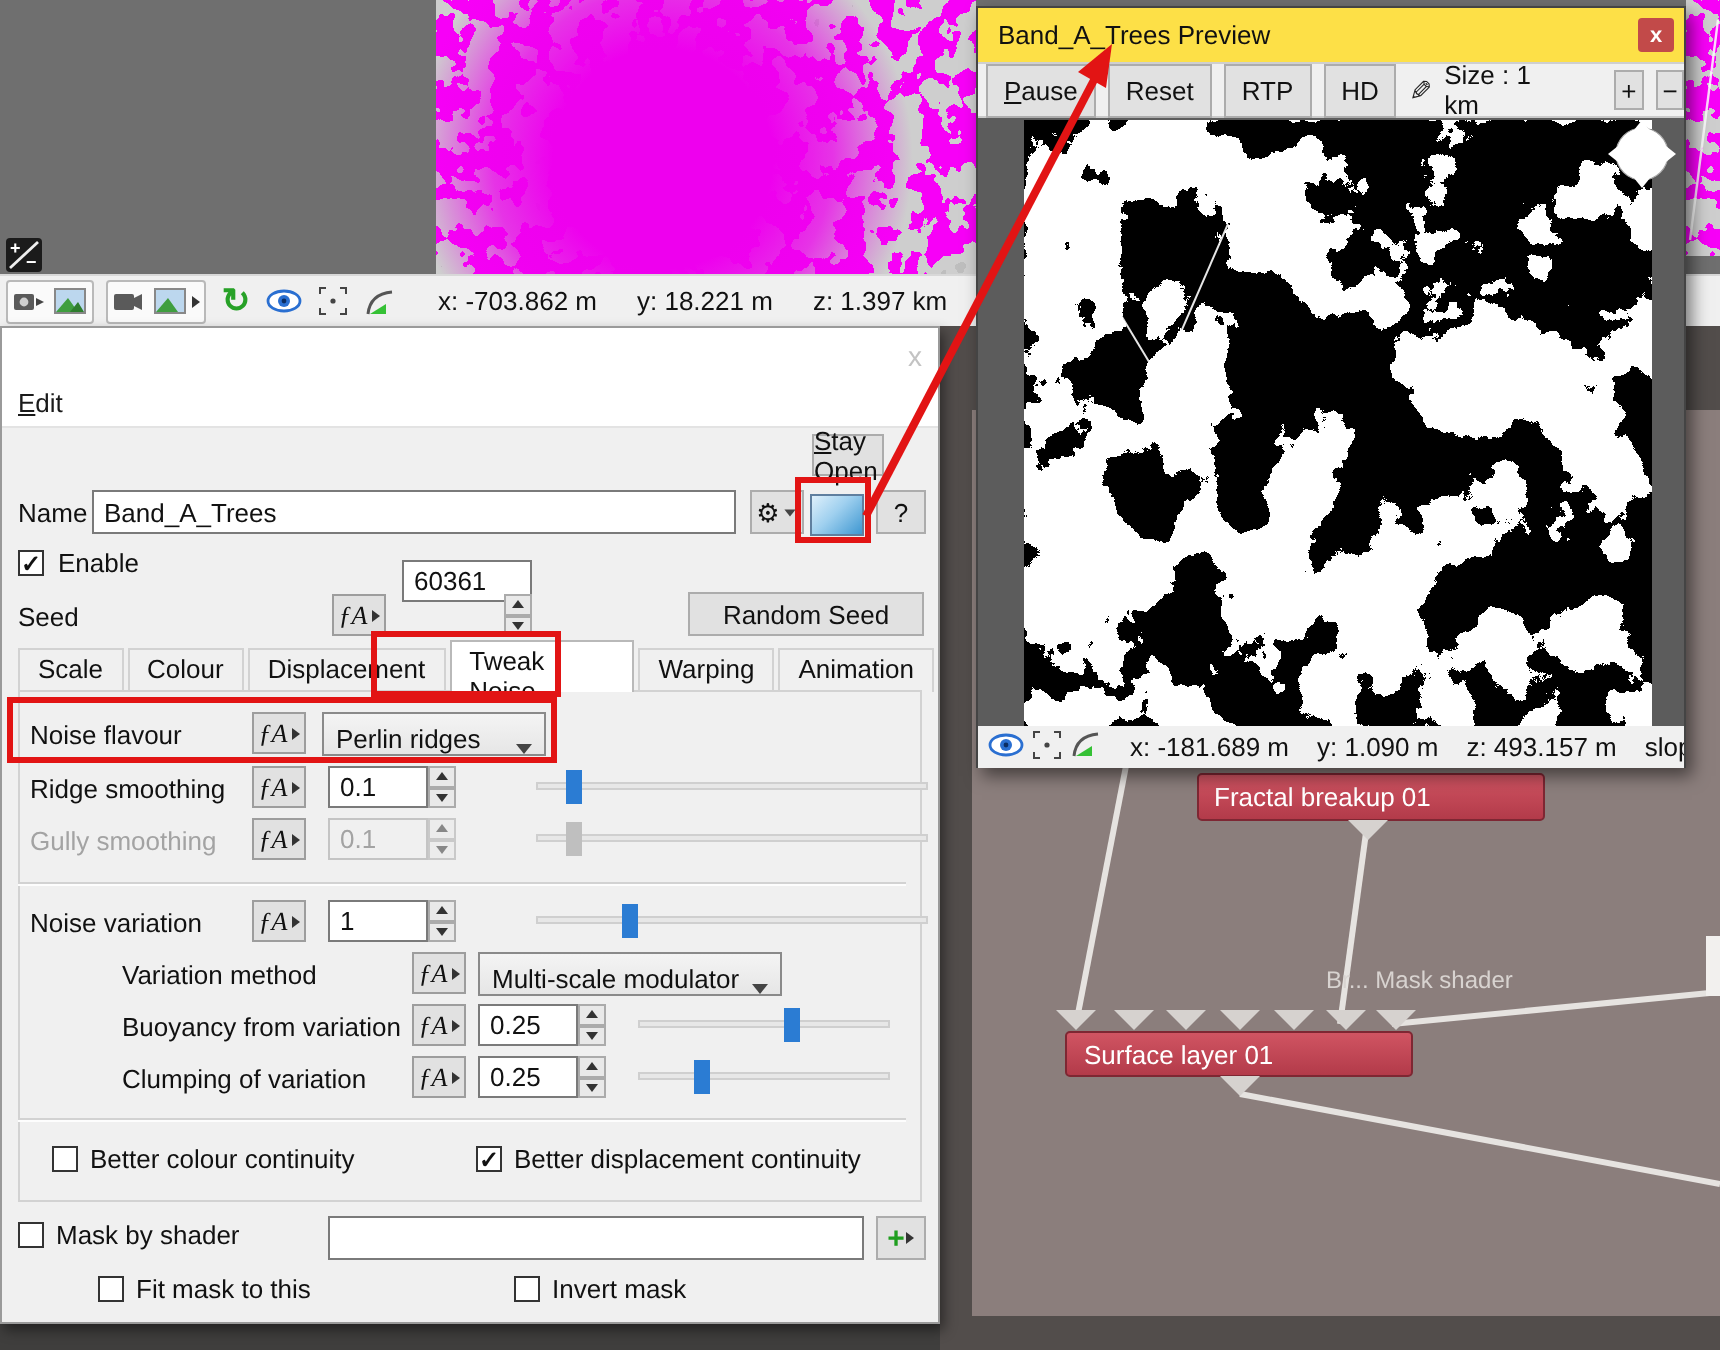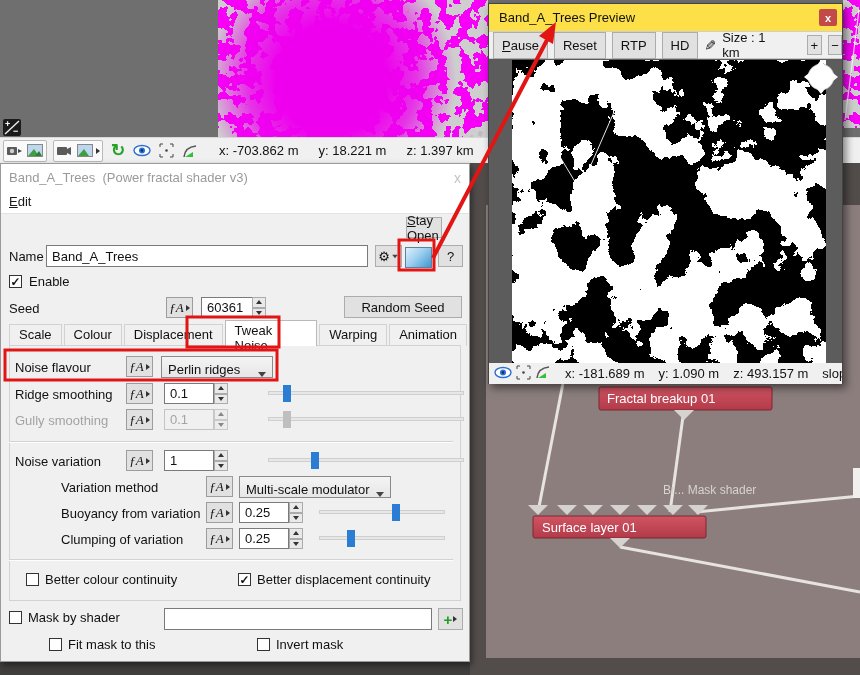--- a/index.html
+++ b/index.html
@@ -220,23 +220,20 @@
 <div class="abs node-toggle z2">
   <svg width="18" height="17">
       <line x1="2" y1="15" x2="16" y2="2" stroke="#efefef" stroke-width="1.4"></line>
   <text x="2" y="8" font-size="9" fill="#fff" font-weight="bold">+</text>
   <text x="10" y="15" font-size="9" fill="#fff" font-weight="bold">−</text>
     </svg>
 </div>
 
 <div class="abs dialog z5">
   <div class="dlg-menu">
-    <div class="dlg-title">
-      <span>Band_A_Trees</span>&nbsp;&nbsp;<span>(Power fractal shader v3)</span>
-    </div>
     <span class="dlg-close">x</span>
     <span class="menu-item mnemonic">Edit</span>
   </div>
 
   <div class="btn abs" style="left:405px;top:53px;width:36px;height:21px;">
       <span class="mnemonic">Stay Open</span>
     </div>
 
   <span class="abs label" style="left:8px;top:85px;">Name</span>
   <div class="textbox abs" style="left:45px;top:81px;width:322px;height:22px;">
@@ -249,21 +246,21 @@
   <div class="abs" style="left:404px;top:83px;width:25px;height:19px;border:1px solid #5f7f9f;background:linear-gradient(135deg,#dff0fb 0%,#9fd0ef 45%,#3e97d1 100%);"></div>
   <div class="btn abs" style="left:437px;top:81px;width:25px;height:22px;">?</div>
 
   <span class="checkbox abs" style="left:8px;top:111px;">
       <span>✓</span>
     </span>
   <span class="abs label" style="left:28px;top:110px;">Enable</span>
 
   <span class="abs label" style="left:8px;top:137px;">Seed</span>
   <div class="fxbtn abs" style="left:165px;top:133px;width:27px;height:21px;">ƒA</div>
-  <div class="textbox abs" style="left:200px;top:133px;width:65px;height:21px;">
+  <div class="textbox abs" style="left:200px;top:116px;width:65px;height:21px;">
       <span>60361</span>
     </div>
   <div class="spinner abs" style="left:251px;top:133px;height:21px;">
     <span class="spin-half">
         <span class="tri-up"></span>
       </span>
       <span class="spin-half">
         <span class="tri-dn"></span>
       </span>
   </div>

